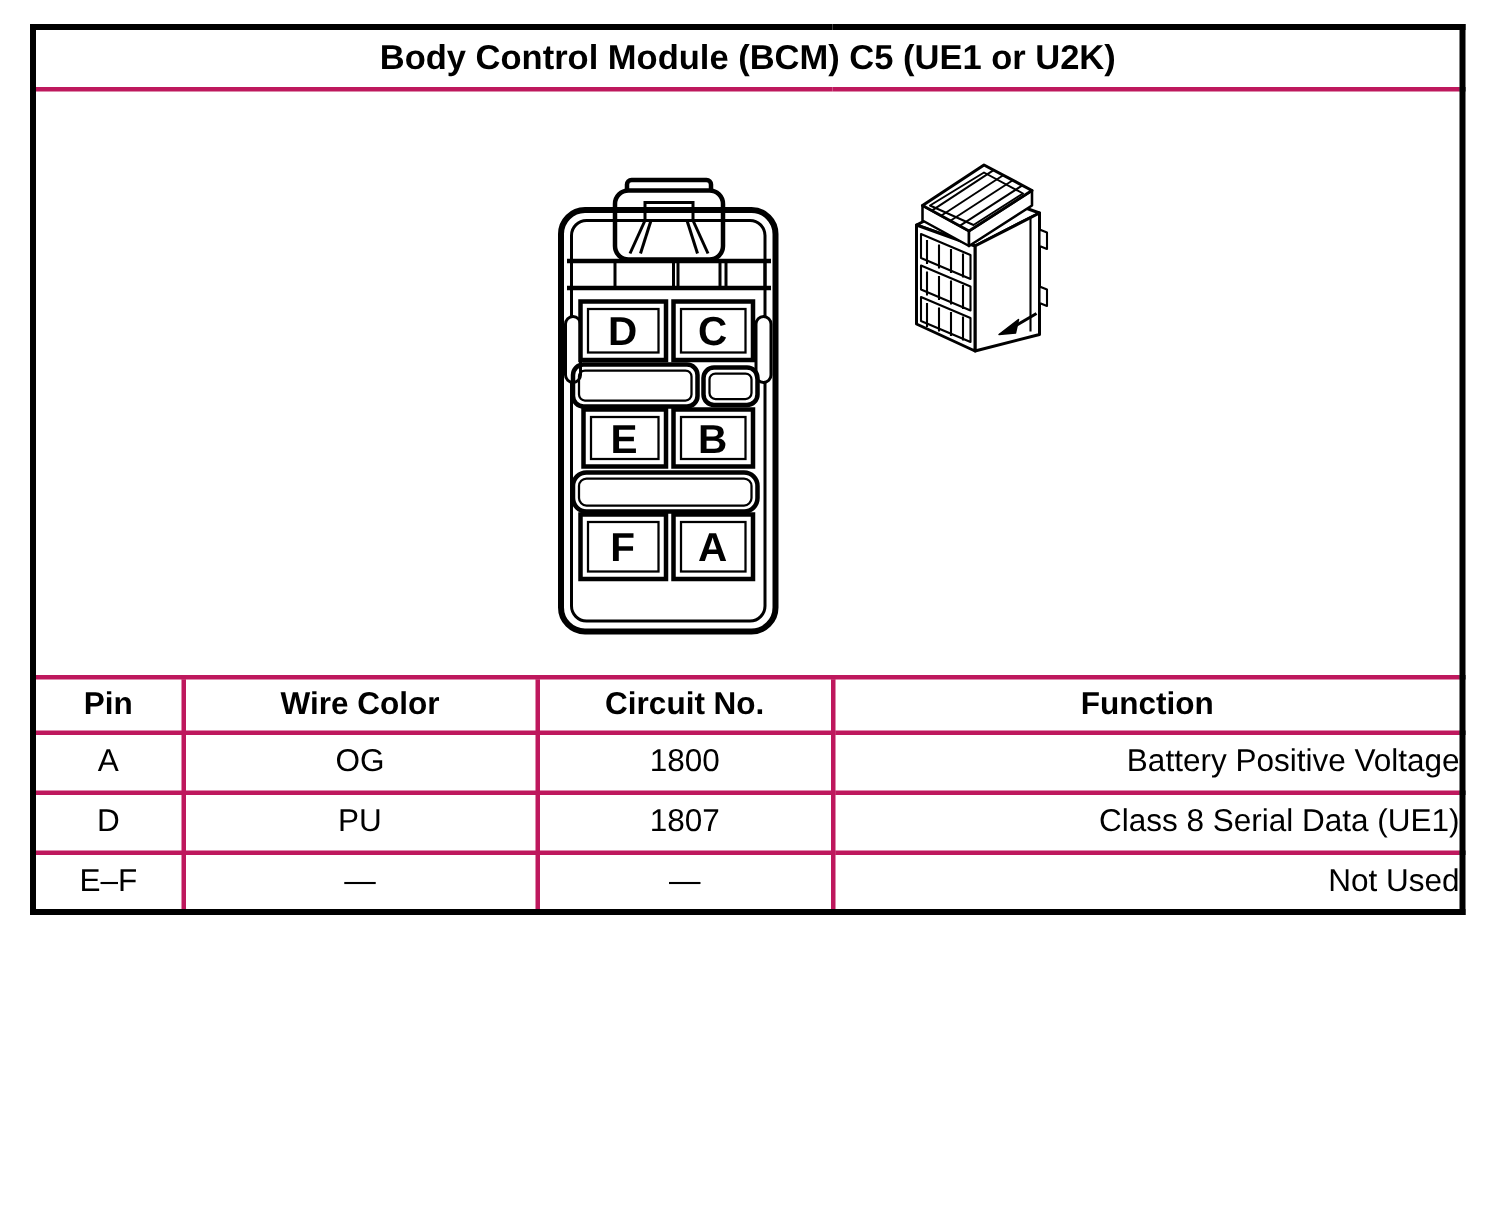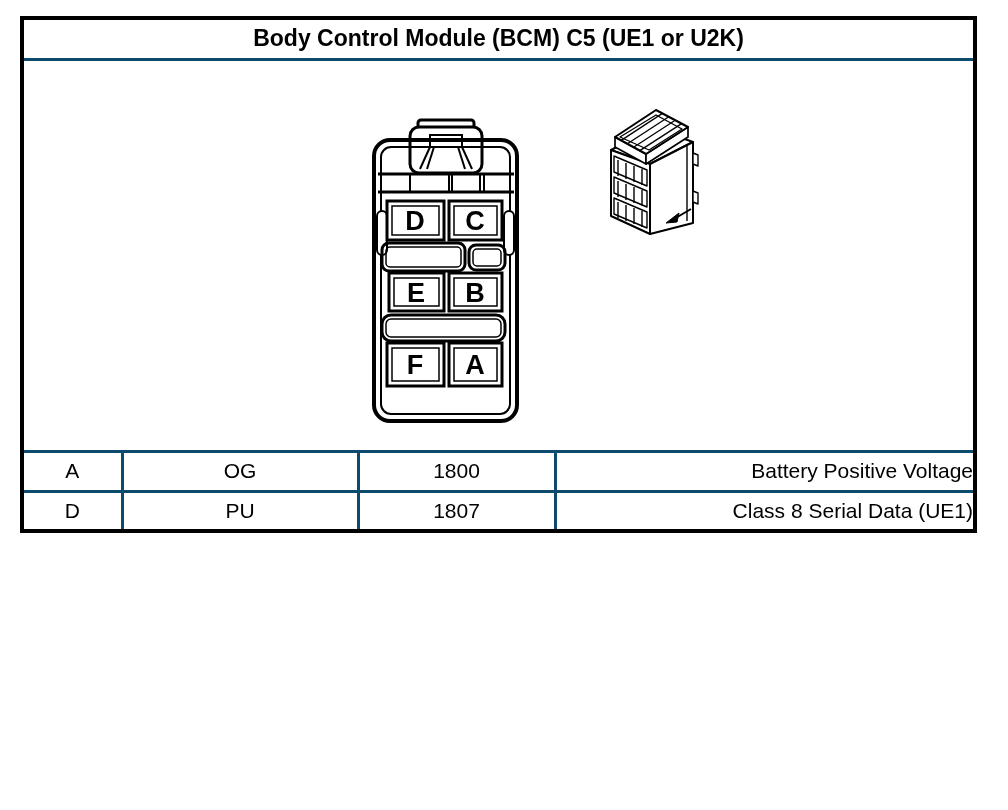--- a/index.html
+++ b/index.html
@@ -14,21 +14,21 @@
     position: absolute; left: 20px; top: 16px;
     width: 953px; height: 764px;
   }
   table.main {
     width: 953px;
     border-collapse: collapse;
     table-layout: fixed;
     border: 4px solid #000;
   }
   table.main td, table.main th {
-    border: 3px solid #0c4a6e;
+    border: 3px solid #be185d;
     font-size: 21px;
     vertical-align: middle;
     overflow: hidden;
   }
   tr.title-row td {
     height: 41px;
     font-size: 23px;
     font-weight: bold;
     text-align: center;
   }
@@ -196,28 +196,40 @@
               <line x1="93" y1="111" x2="76" y2="121"></line>
               <polygon points="68,125 81,115 79,124" fill="#000" stroke-width="1"></polygon>
             </g>
           </svg>
 
         </div>
       </td>
     </tr>
 
 
+    <tr class="head-row">
+      <td>Pin</td>
+      <td>Wire Color</td>
+      <td>Circuit No.</td>
+      <td>Function</td>
+    </tr>
 
     <tr class="data-row">
       <td>A</td>
       <td>OG</td>
       <td>1800</td>
       <td class="fn-cell">Battery Positive Voltage</td>
     </tr>
     <tr class="data-row">
       <td>D</td>
       <td>PU</td>
       <td>1807</td>
       <td class="fn-cell">Class 8 Serial Data (UE1)</td>
     </tr>
+    <tr class="data-row">
+      <td>E–F</td>
+      <td>—</td>
+      <td>—</td>
+      <td class="fn-cell">Not Used</td>
+    </tr>
   </tbody>
     </table>
 </div>
 
 </body></html>

